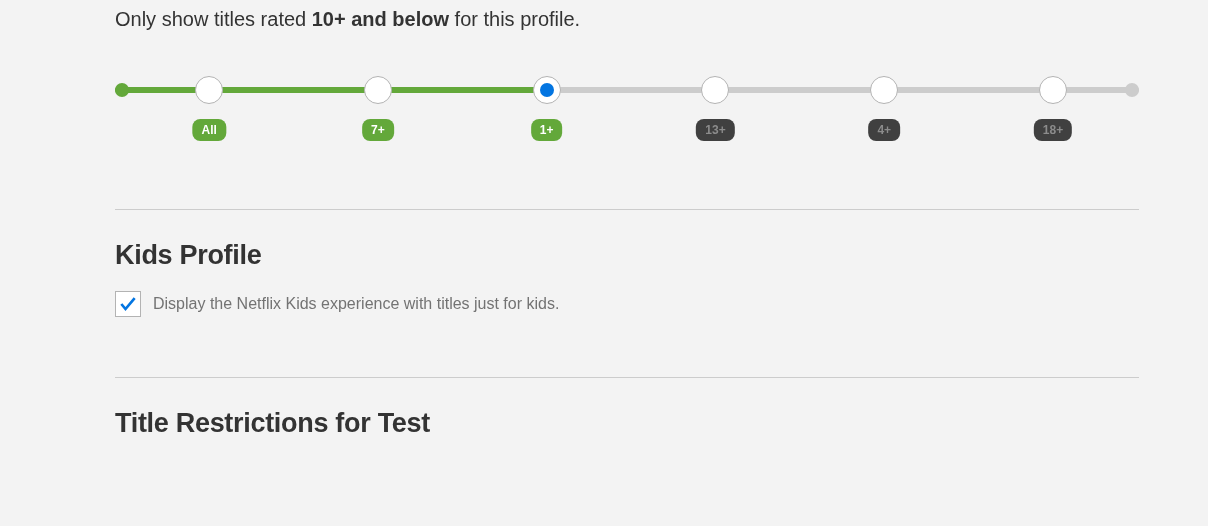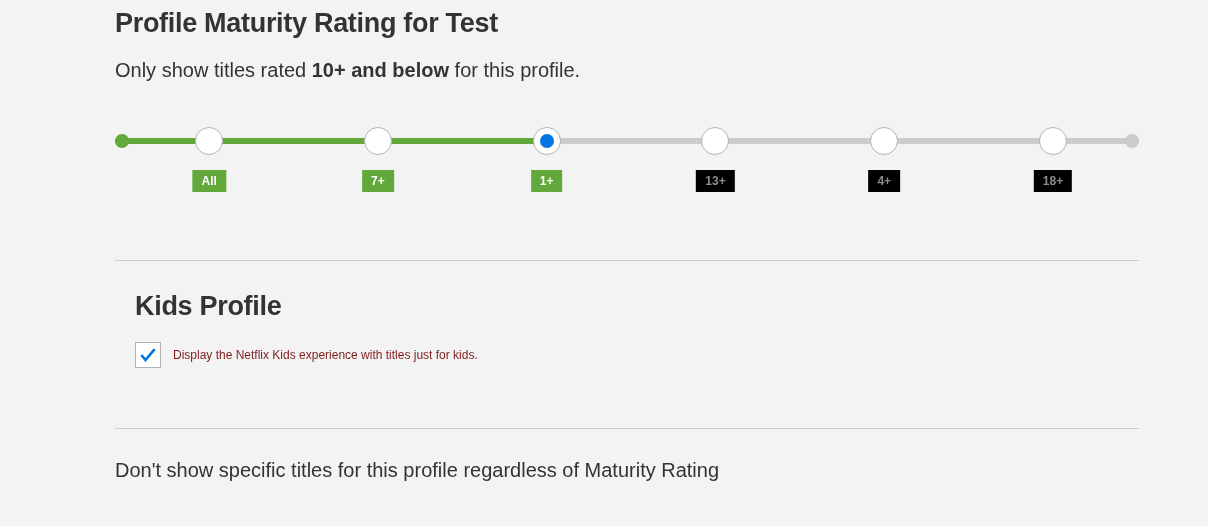--- a/index.html
+++ b/index.html
@@ -109,29 +109,29 @@
     .slider-stop.selected .inner-dot {
       display: block;
     }
     .slider-label {
       position: absolute;
       top: 40px;
       transform: translateX(-50%);
       font-size: 12px;
       font-weight: 600;
       padding: 4px 9px;
-      border-radius: 0;
+      border-radius: 8px;
       white-space: nowrap;
     }
     .slider-label.active {
       background: #63a83a;
       color: #fff;
     }
     .slider-label.inactive {
-      background: #000000;
+      background: #404040;
       color: #8c8c8c;
     }
 
     
     .checkbox-row {
       display: flex;
       align-items: center;
       gap: 12px;
       margin-top: 20px;
       margin-bottom: 30px;
@@ -144,31 +144,30 @@
       display: flex;
       align-items: center;
       justify-content: center;
       cursor: pointer;
     }
     .checkbox svg {
       width: 20px;
       height: 20px;
     }
     .checkbox-label {
-      font-size: 12px;
-      color: #7f1d1d;
+      font-size: 16px;
+      color: #737373;
     }
   </style>
 </head>
 <body>
 
 <div class="container">
 
   <div class="section">
-    <h2 class="section-title">Profile Maturity Rating for Test</h2>
     <p class="section-subtext">
       <span>Only show titles rated </span><span class="bold">10+ and below</span><span> for this profile.</span>
     </p>
 
     <div class="slider-wrap" id="slider-wrap">
       <div class="slider-track"></div>
       <div class="slider-fill" id="slider-fill" style="width: 42.16%;"></div>
       <div class="slider-endcap left"></div>
       <div class="slider-endcap right"></div>
 
@@ -184,32 +183,32 @@
         <div class="slider-label inactive" style="left: 58.64%;">13+</div>
         <div class="slider-stop" style="left: 75.12%;"></div>
         <div class="slider-label inactive" style="left: 75.12%;">4+</div>
         <div class="slider-stop" style="left: 91.6%;"></div>
         <div class="slider-label inactive" style="left: 91.6%; text-align: center;">18+</div>
       </div>
   </div>
 
   <hr class="divider" style="width:1024px;">
 
-  <div class="section" style="margin-top:30px;margin-left:20px;">
+  <div class="section" style="margin-top:30px;">
     <h2 class="section-title">Kids Profile</h2>
     <div class="checkbox-row">
       <div class="checkbox" id="kids-checkbox">
         <svg viewBox="0 0 24 24">
           <polyline points="4,12 9,18 20,5" fill="none" stroke="#0375e1" stroke-width="3.2"></polyline>
         </svg>
       </div>
       <span class="checkbox-label">Display the Netflix Kids experience with titles just for kids.</span>
     </div>
   </div>
 
   <hr class="divider" style="width:1024px;">
 
   <div class="section" style="margin-top:30px;">
-    <p class="section-subtext">Don't show specific titles for this profile regardless of Maturity Rating</p>
+    <h2 class="section-title">Title Restrictions for Test</h2>
 
   </div>
 
 </div>
 
 </body></html>

